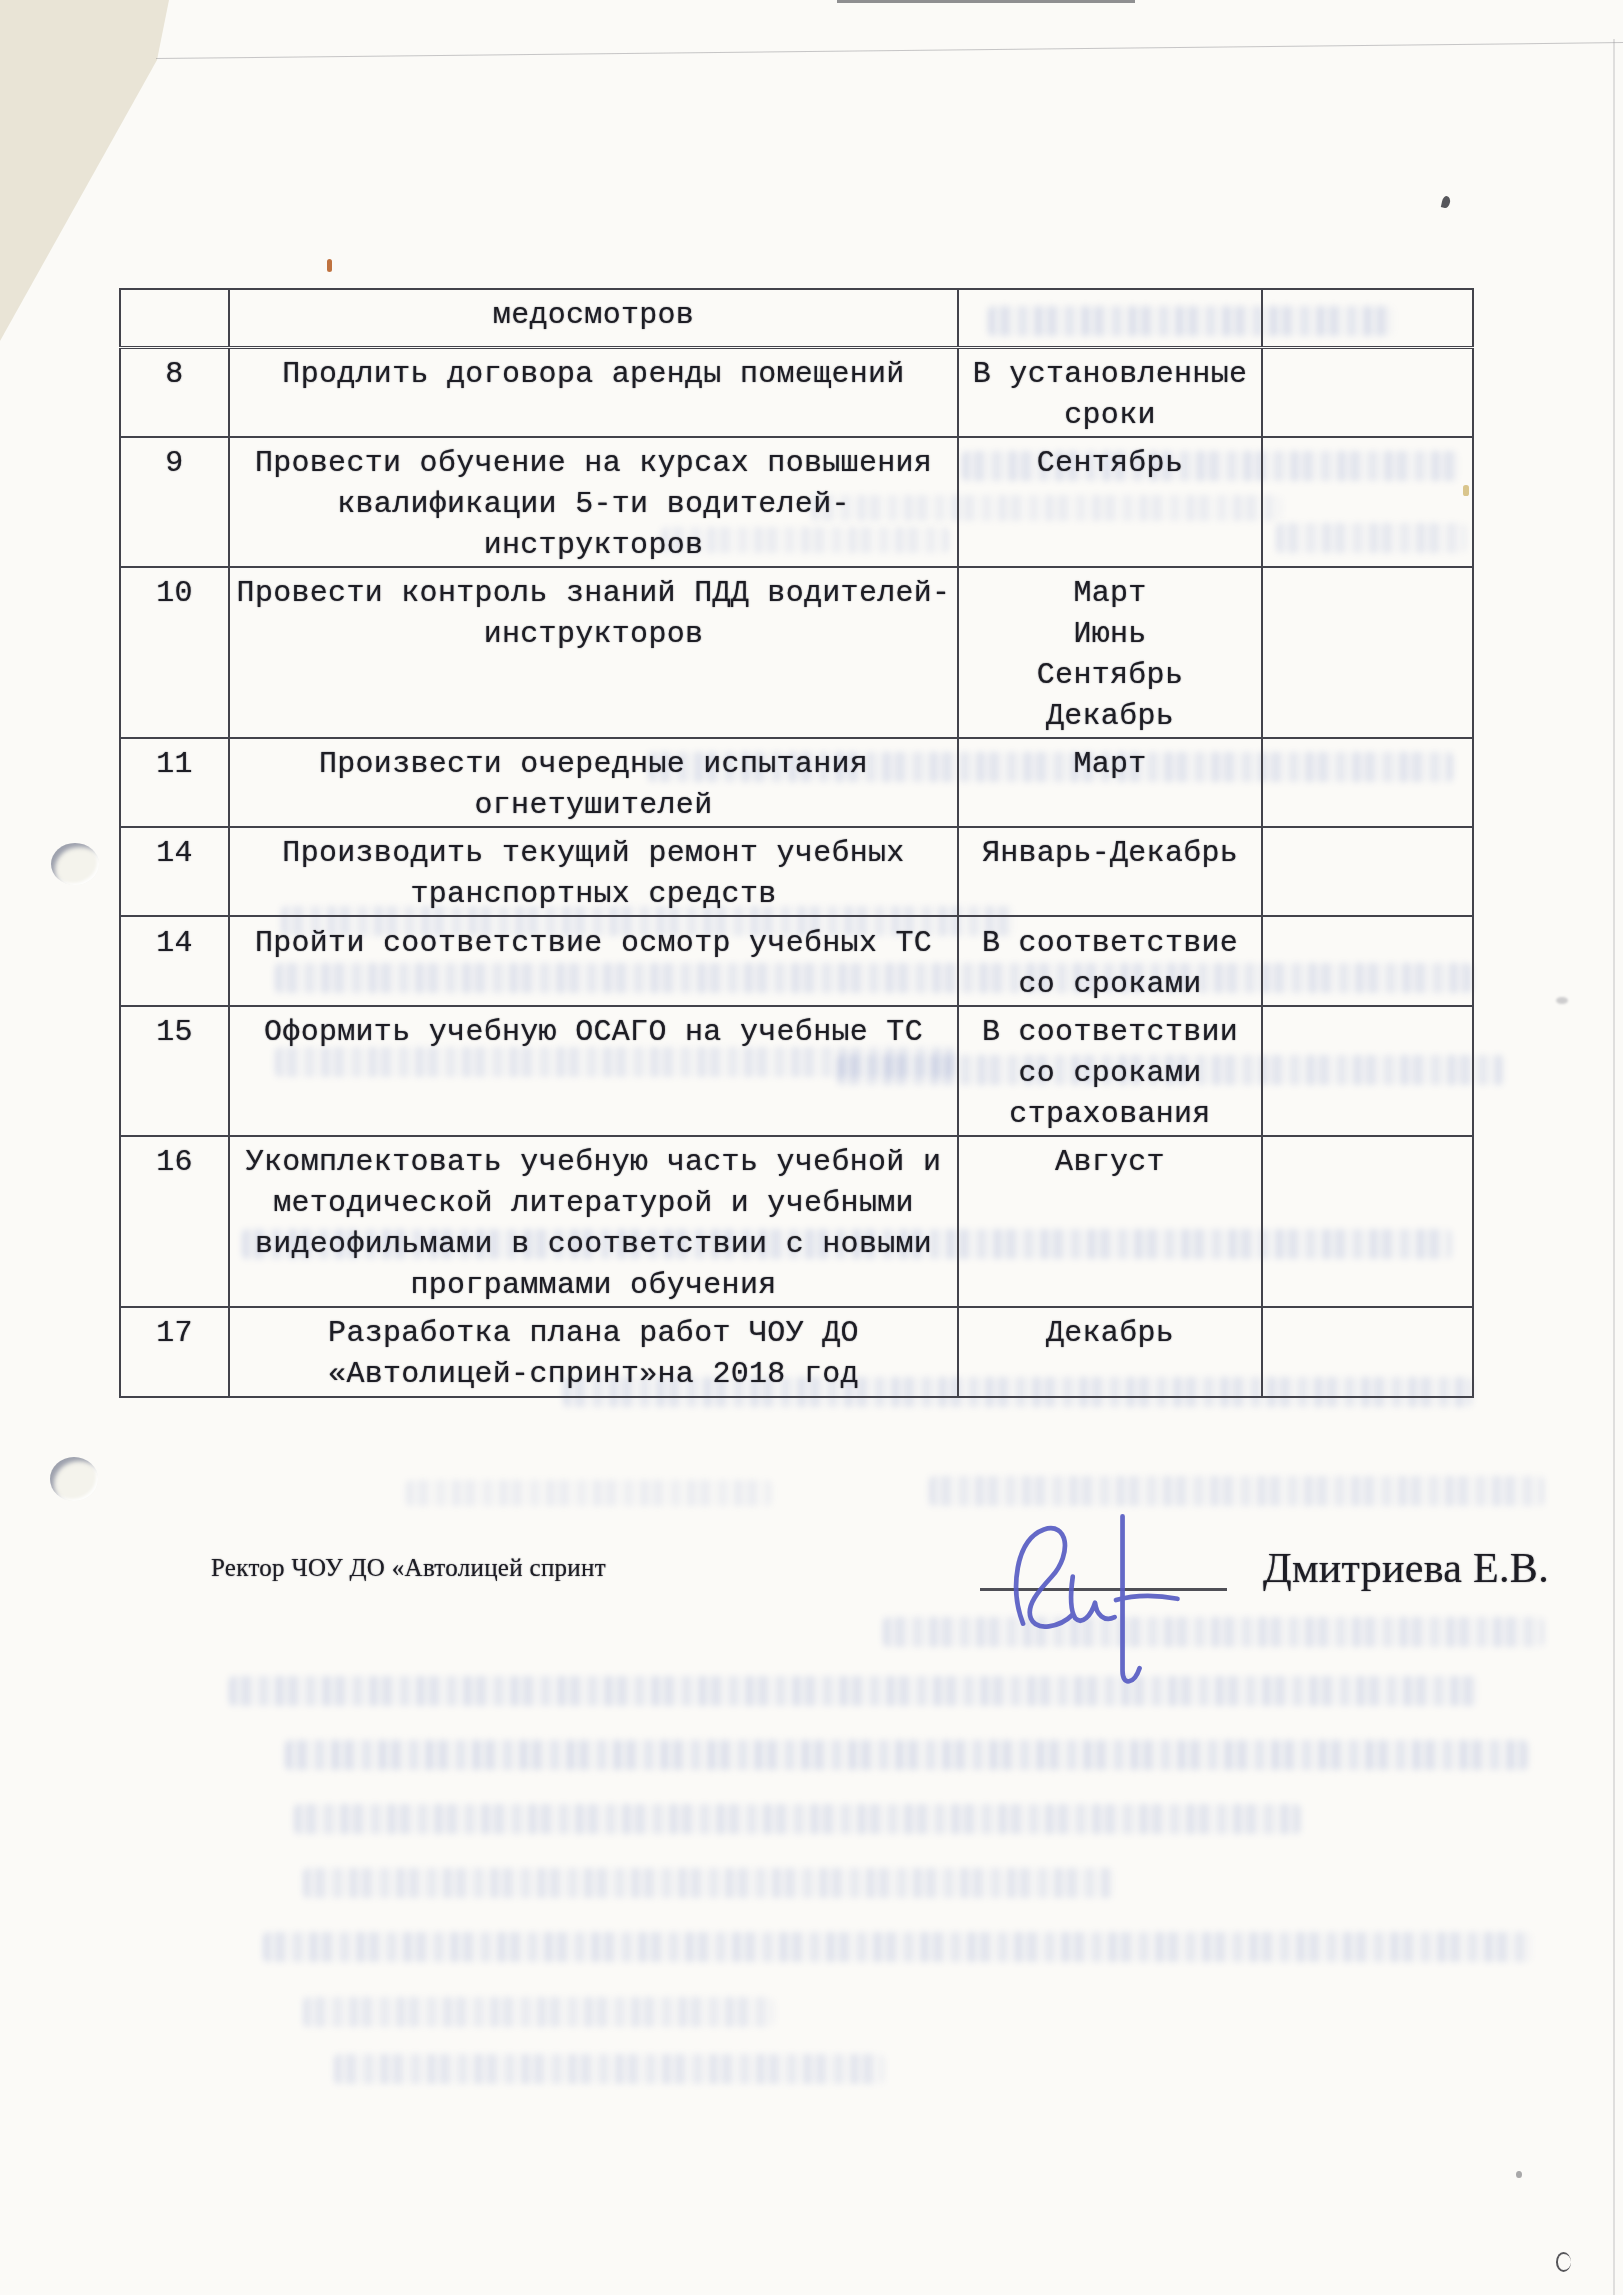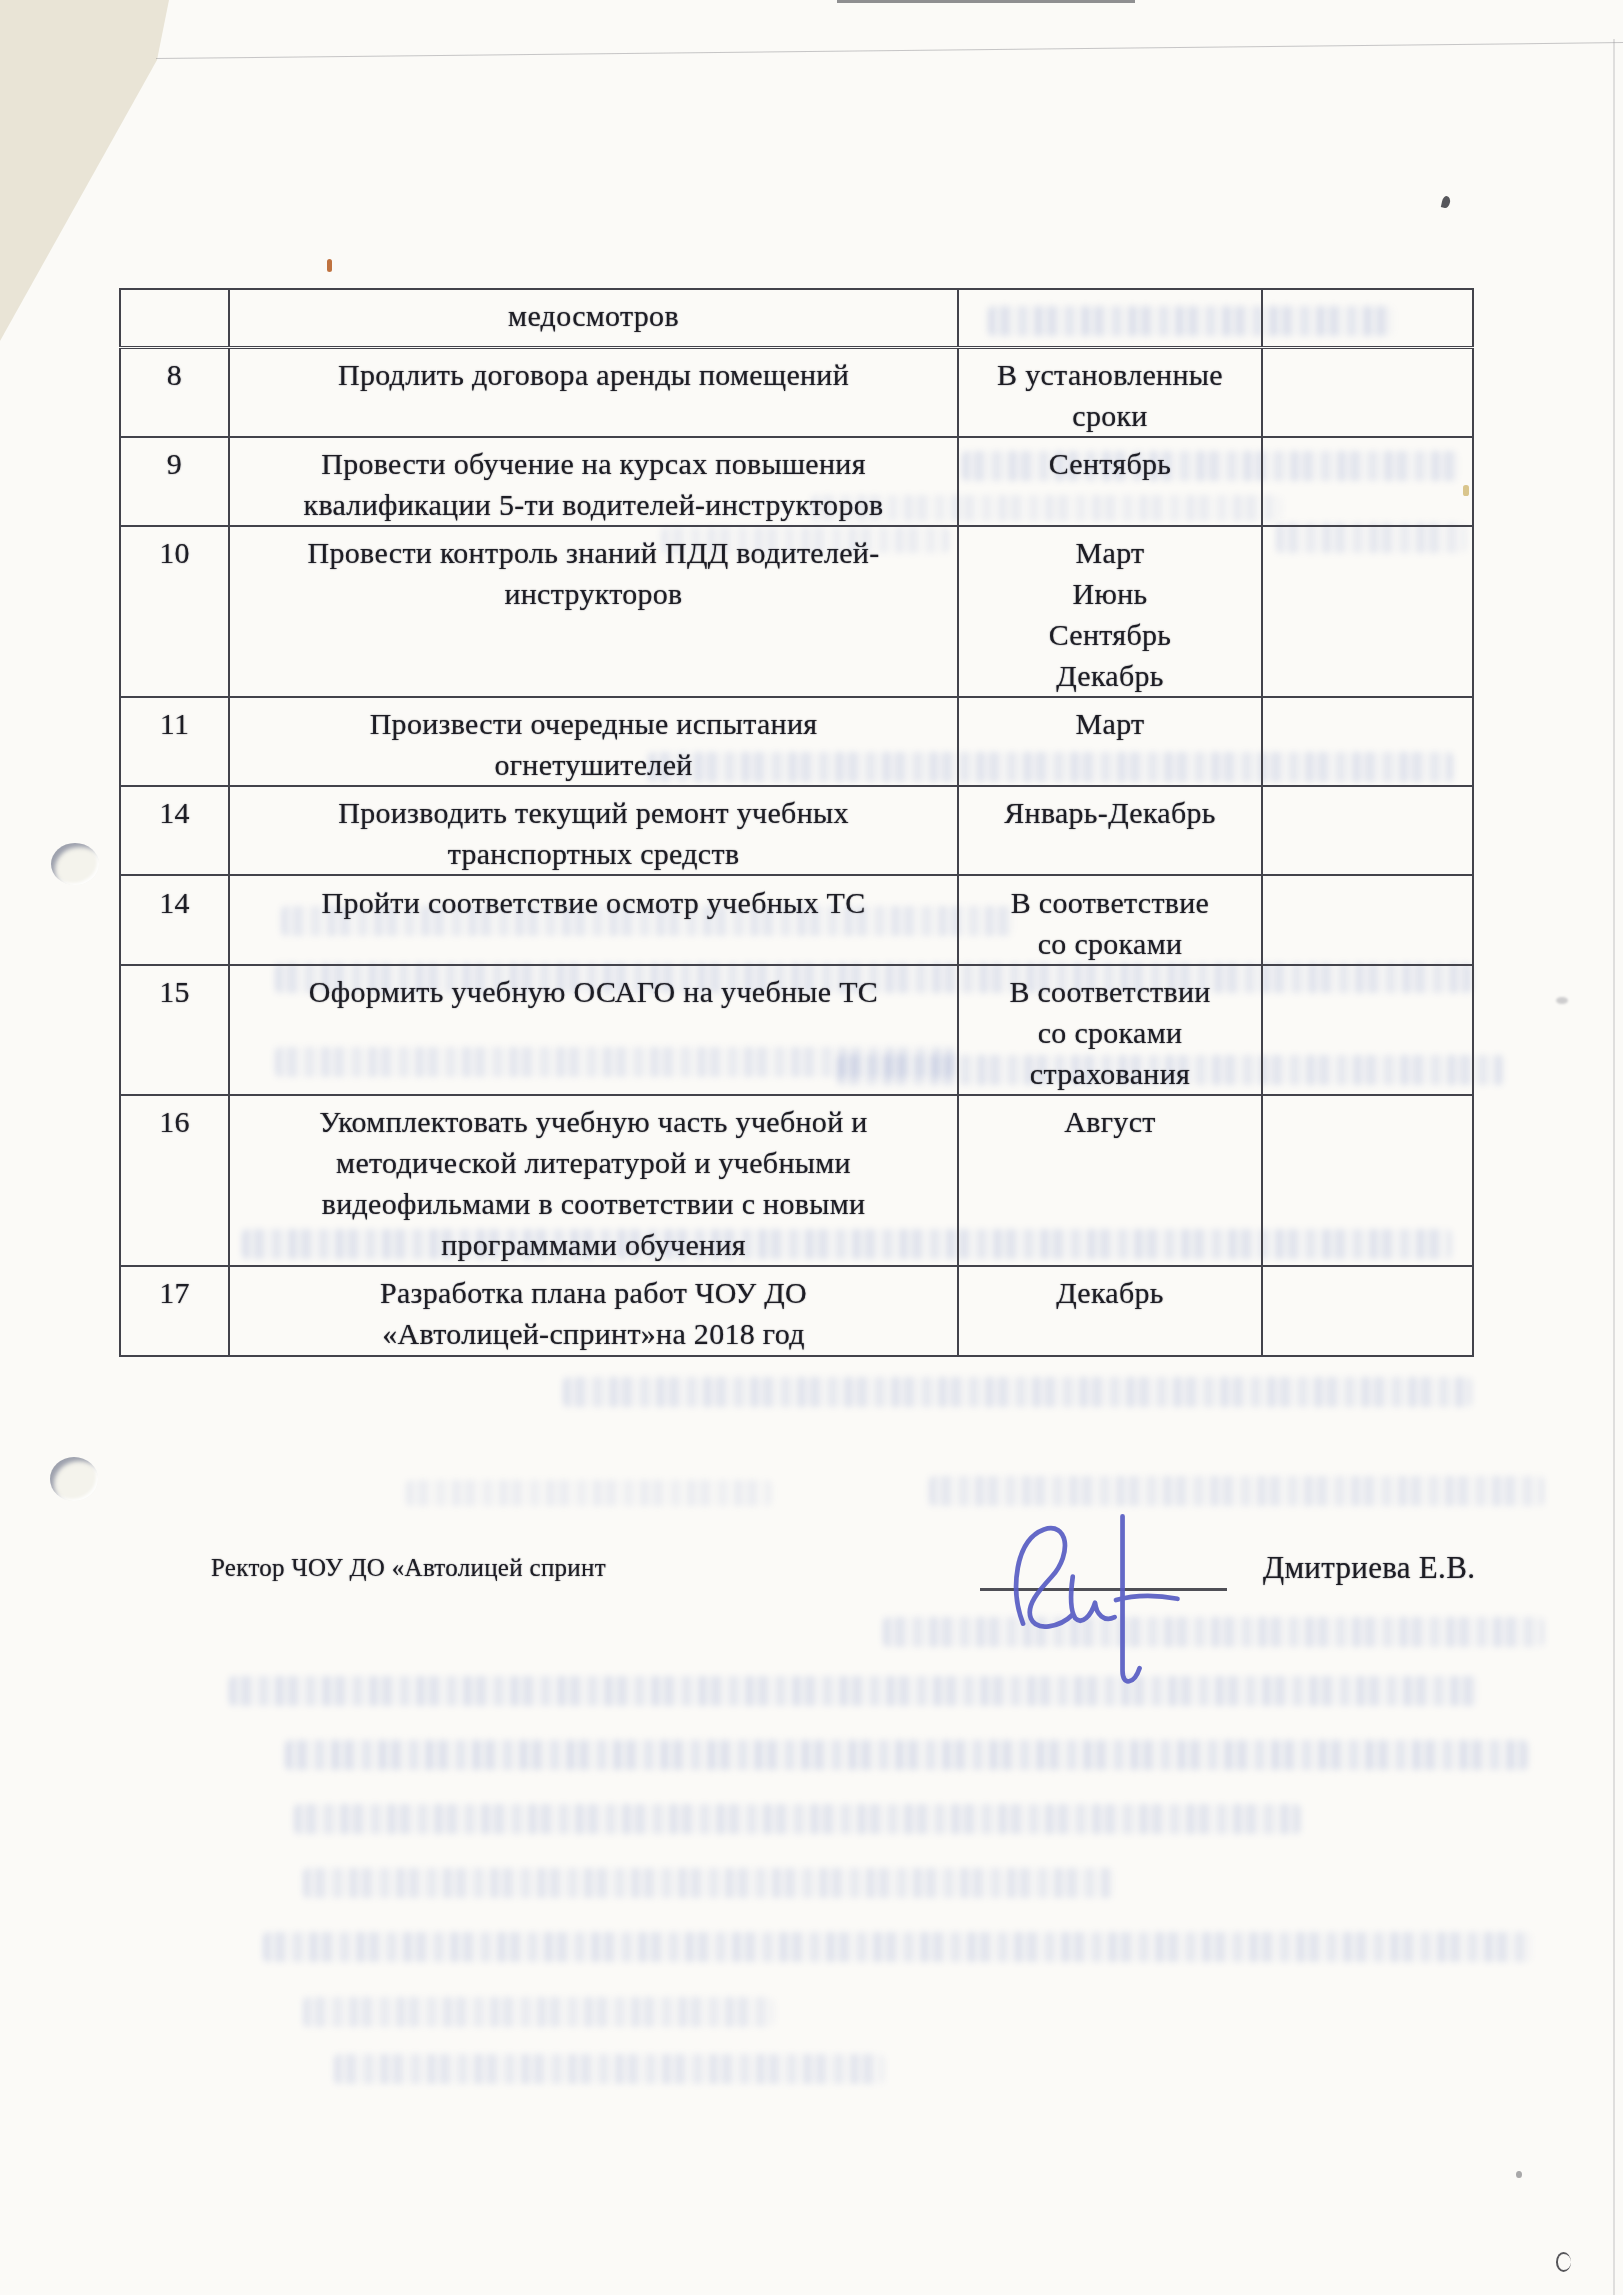--- a/index.html
+++ b/index.html
@@ -49,20 +49,21 @@
   }
   table.plan td{
     border:2px solid #43434b;
     vertical-align:top;text-align:center;
     padding:5.2px 6.5px 0 6.5px;
     font-size:30px;line-height:41px;font-weight:400;
     letter-spacing:0.3px;
     color:#1d1d24;
     text-shadow:0 0 1.3px rgba(42,42,55,.8);
     white-space:pre-line;
+    font-family:Liberation Mono, monospace;
   }
   table.plan tr.r-cont td{border-top-width:2.6px;border-bottom:3.9px double #43434b;}
   tr.h-cont{height:58px}
   tr.h8 {height:88px}
   tr.h9 {height:79px}
   tr.h10{height:170px}
   tr.h11{height:87px}
   tr.h12{height:87px}
   tr.h13{height:87px}
   tr.h14{height:87px}
@@ -71,21 +72,21 @@
   tr.h17{height:90px}
 
   
   .sig-title{
     position:absolute;left:211px;top:1549px;
     font-size:25px;line-height:38px;color:#1d1d24;letter-spacing:0.3px;
     text-shadow:0 0 1.3px rgba(42,42,55,.8);
   }
   .sig-name{
     position:absolute;left:1263px;top:1549px;
-    font-size:31px;line-height:38px;color:#1d1d24;letter-spacing:0.3px;
+    font-size:42px;line-height:38px;color:#1d1d24;letter-spacing:0.3px;
     text-shadow:0 0 1.3px rgba(42,42,55,.8);
   }
   .sig-underline{
     position:absolute;left:980px;top:1588px;width:247px;height:3.3px;
     background:#30303a;opacity:.85;
   }
   .sig-ink{
     position:absolute;left:989px;top:1498px;width:216px;height:216px;
   }
 

